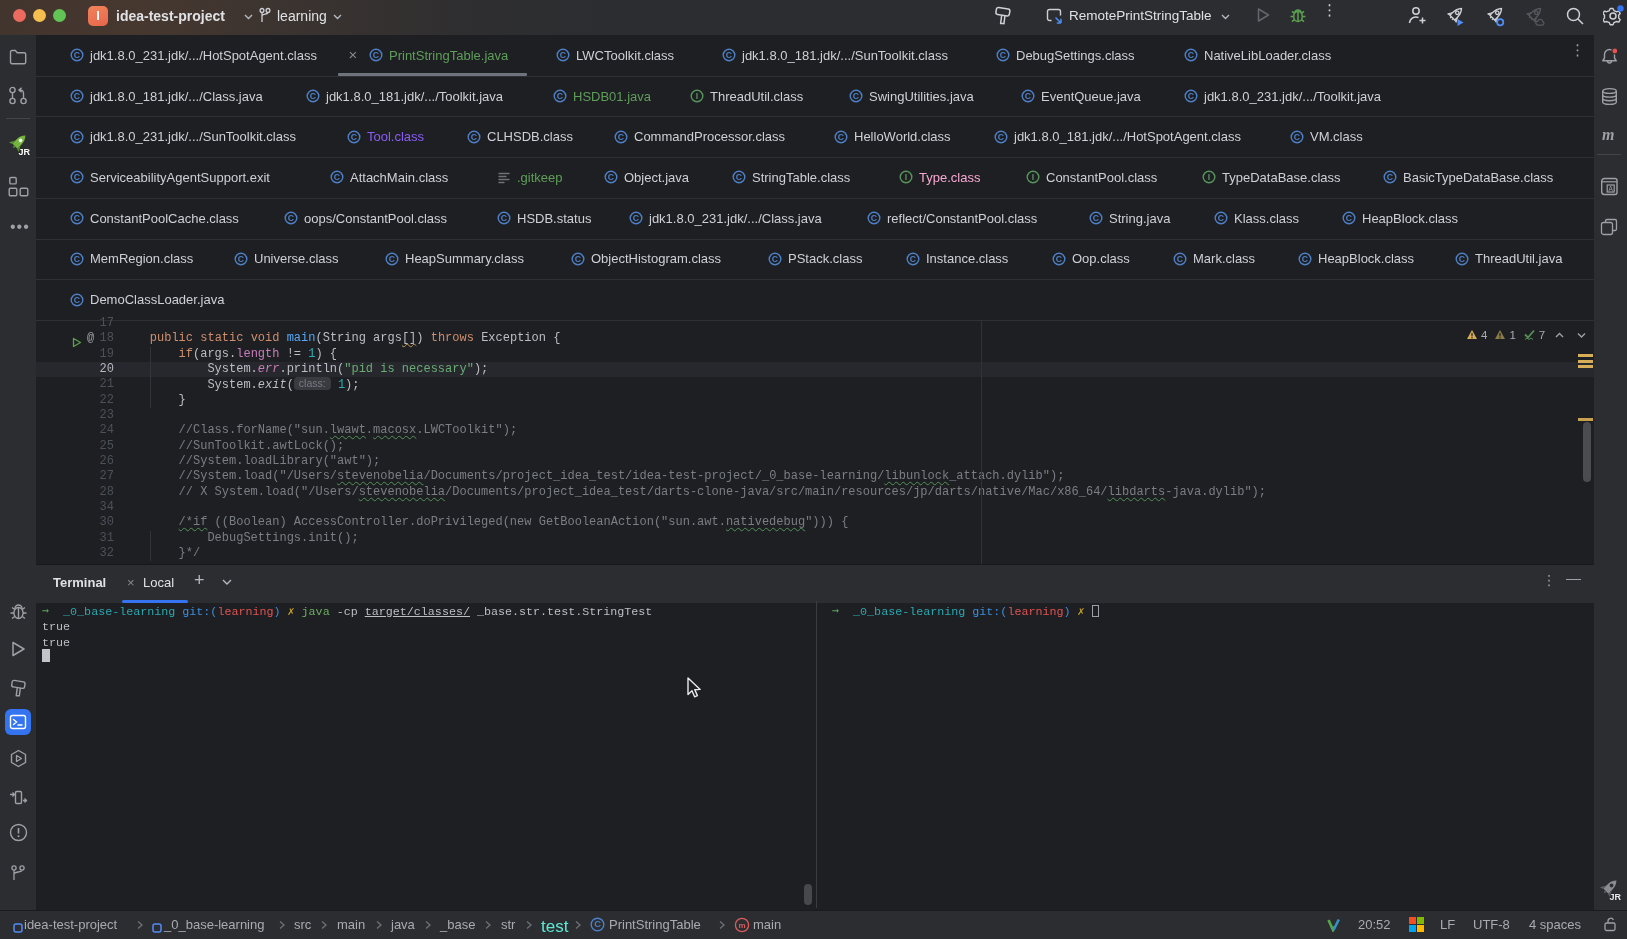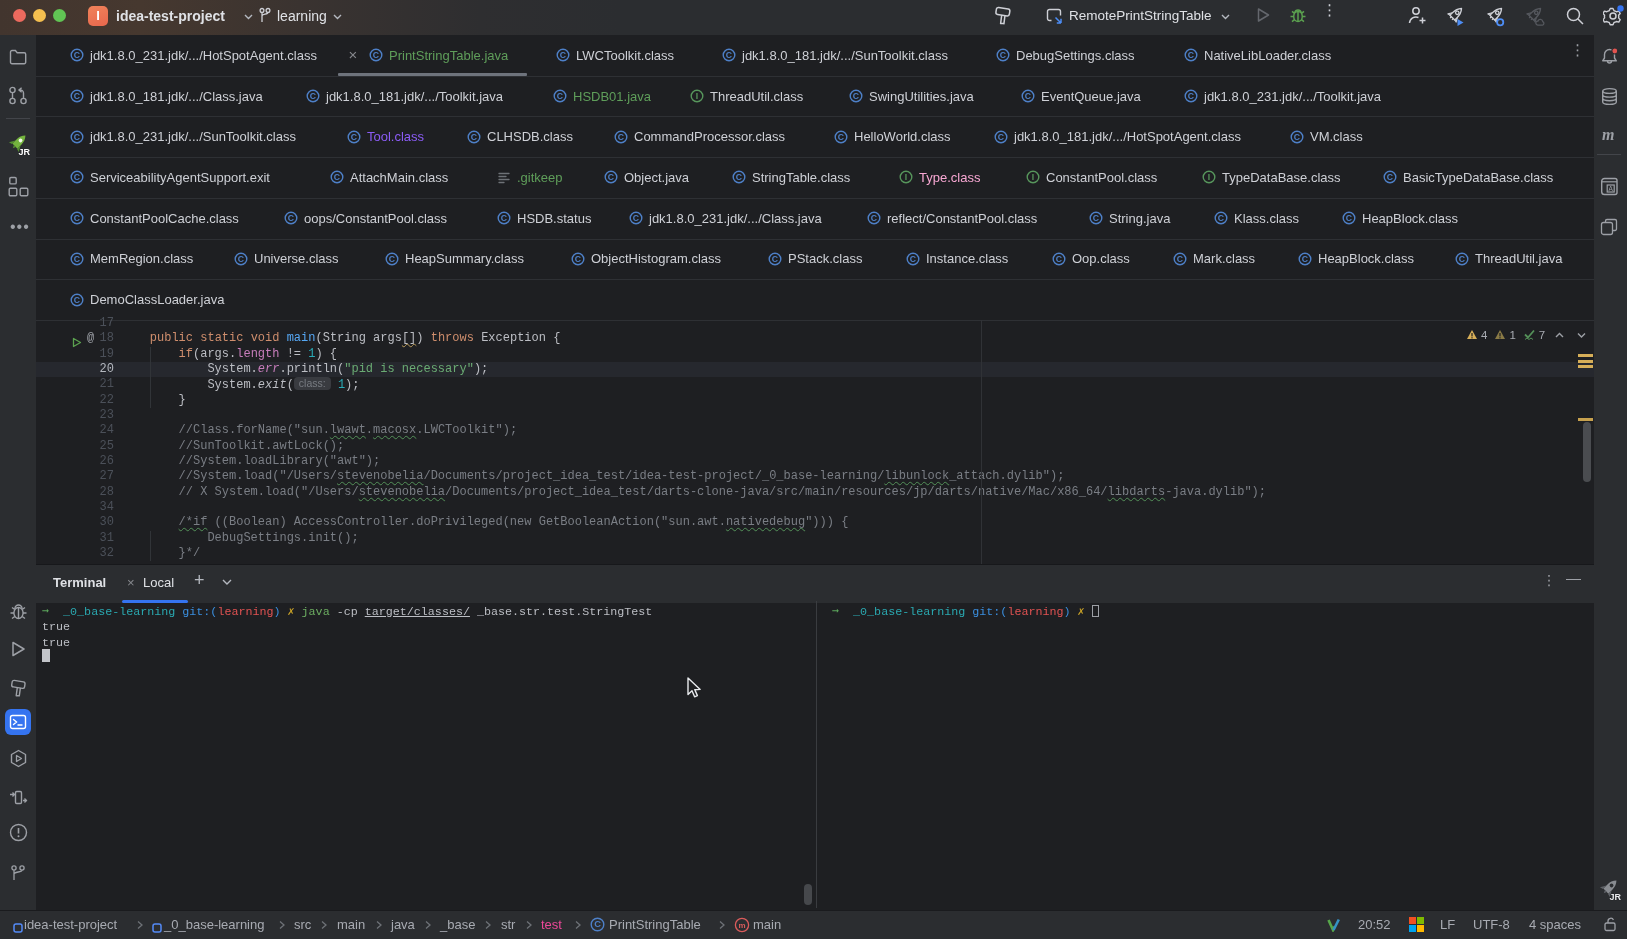--- a/index.html
+++ b/index.html
@@ -517,21 +517,21 @@
       <path d="M2 1.5 L6 5 L2 8.5" stroke="#6E7277" stroke-width="1.3" fill="none"></path>
     </svg>
     <span style="position:absolute;left:440px;top:917px;font-size:13px;color:#A8ABB2">_base</span>
     <svg style="position:absolute;left:484px;top:920px" width="8" height="10" viewBox="0 0 8 10">
       <path d="M2 1.5 L6 5 L2 8.5" stroke="#6E7277" stroke-width="1.3" fill="none"></path>
     </svg>
     <span style="position:absolute;left:501px;top:917px;font-size:13px;color:#A8ABB2">str</span>
     <svg style="position:absolute;left:525px;top:920px" width="8" height="10" viewBox="0 0 8 10">
       <path d="M2 1.5 L6 5 L2 8.5" stroke="#6E7277" stroke-width="1.3" fill="none"></path>
     </svg>
-    <span style="position:absolute;left:541px;top:917px;font-size:13px;color:#ec4899">test</span>
+    <span style="position:absolute;left:541px;top:917px;font-size:17px;color:#5eead4">test</span>
     <svg style="position:absolute;left:574px;top:920px" width="8" height="10" viewBox="0 0 8 10">
       <path d="M2 1.5 L6 5 L2 8.5" stroke="#6E7277" stroke-width="1.3" fill="none"></path>
     </svg>
     <div style="position:absolute;left:590px;top:917px"><svg width="15" height="15" viewBox="0 0 15 15" fill="none">
         <circle cx="7.5" cy="7.5" r="6.3" stroke="#4E80C8" stroke-width="1.4"></circle>
         <text x="7.5" y="10.3" font-family="Liberation Sans" font-size="9.3" font-weight="bold" fill="#4E80C8" text-anchor="middle">C</text>
       </svg></div>
     <span style="position:absolute;left:609px;top:917px;font-size:13px;color:#A8ABB2">PrintStringTable</span>
     <svg style="position:absolute;left:718px;top:920px" width="8" height="10" viewBox="0 0 8 10">
       <path d="M2 1.5 L6 5 L2 8.5" stroke="#6E7277" stroke-width="1.3" fill="none"></path>

